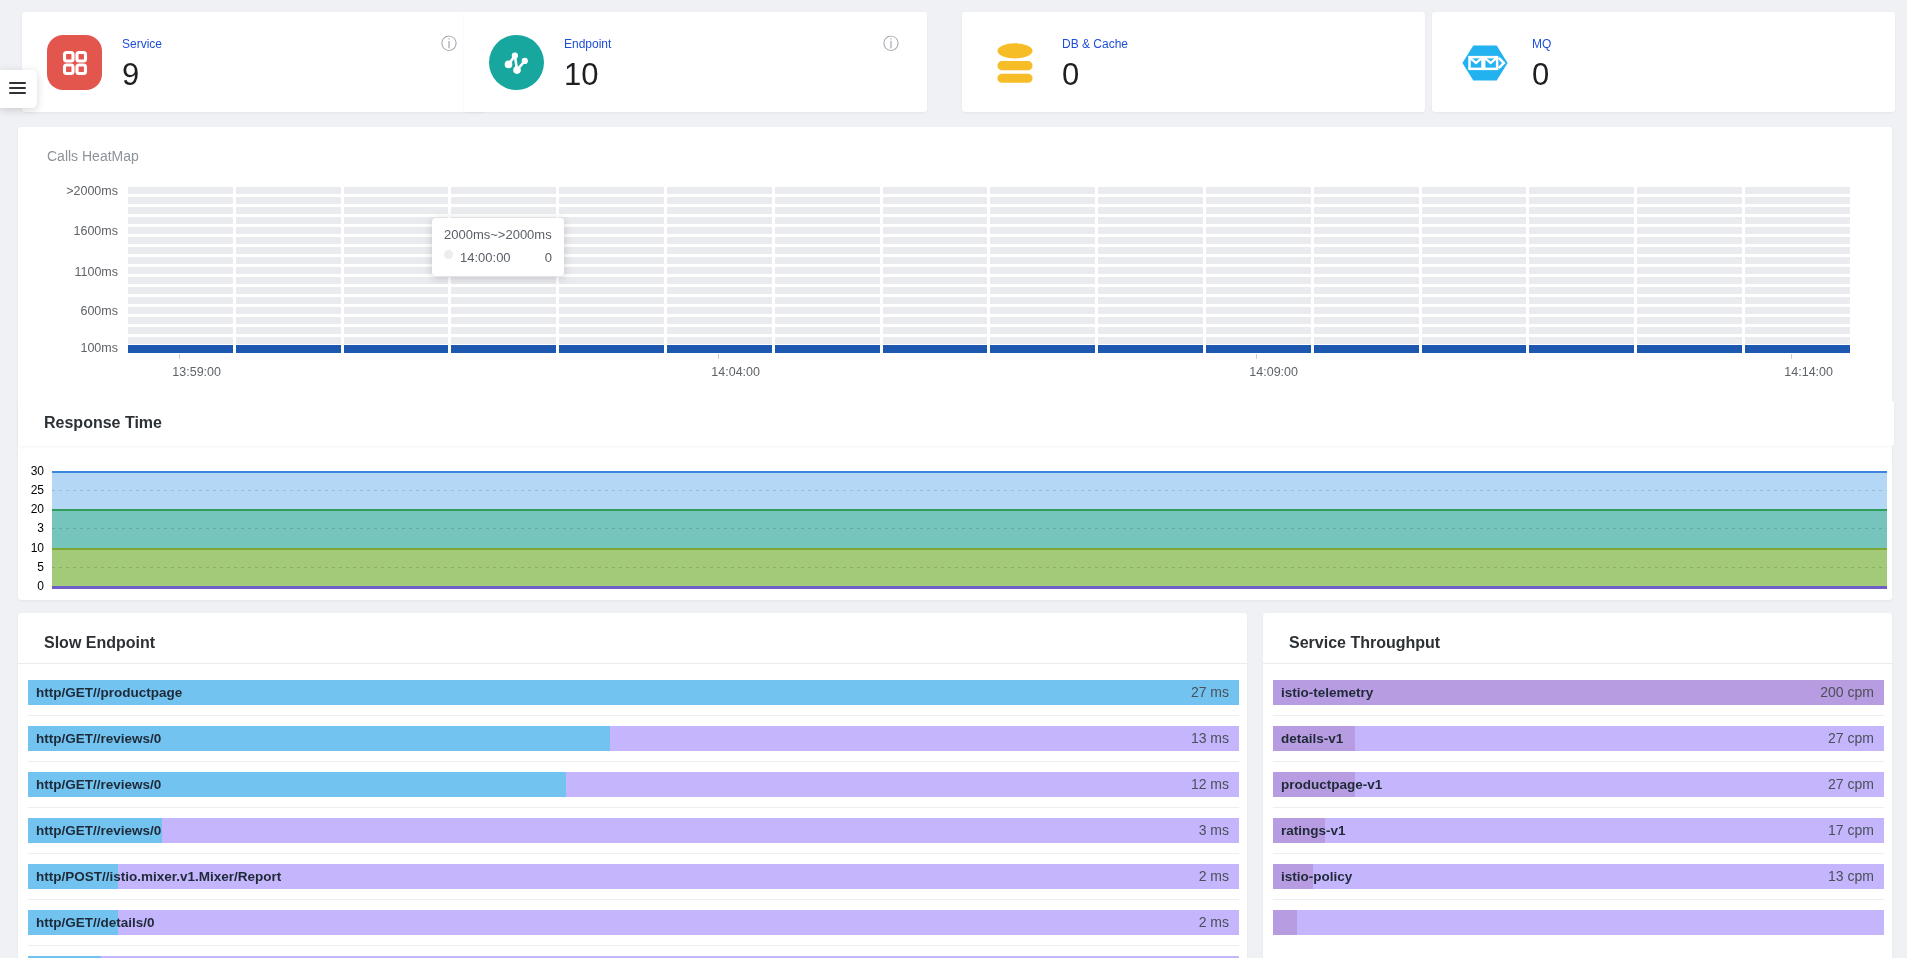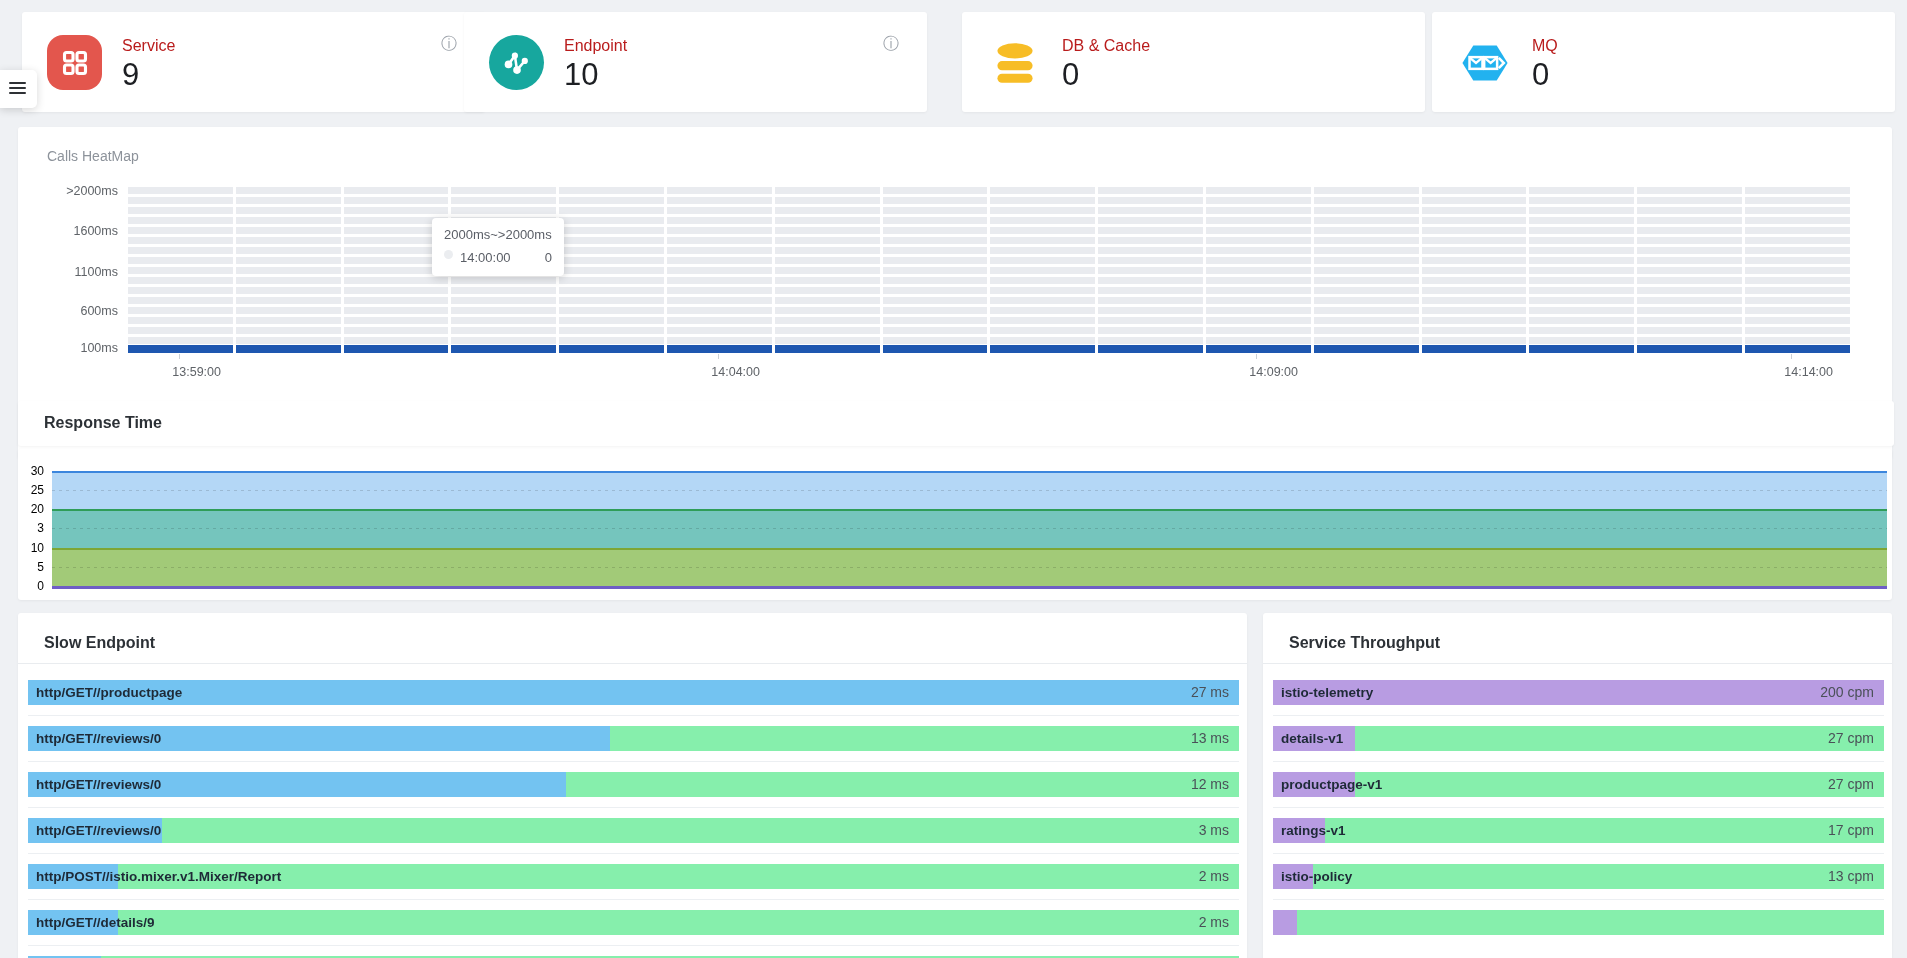--- a/index.html
+++ b/index.html
@@ -13,21 +13,21 @@
   .card {
     position:absolute; background:#fff; border-radius:3px;
     box-shadow:0 1px 3px rgba(0,0,0,.05);
   }
   
   .stat-card { top:12px; height:100px; width:463px; }
   .stat-icon { position:absolute; left:25px; top:23px; width:55px; height:55px; display:flex; align-items:center; justify-content:center; }
   .stat-icon.rounded { border-radius:16px; }
   .stat-icon.circle  { border-radius:50%; }
   .stat-icon svg { display:block; }
-  .stat-label { position:absolute; left:100px; top:25px; font-size:16px; color:#b91c1c; }
+  .stat-label { position:absolute; left:100px; top:25px; font-size:12px; color:#1d4ed8; }
   .stat-value { position:absolute; left:100px; top:46px; font-size:31px; color:#1d1f23; line-height:34px; }
   .info-icon { position:absolute; right:28px; top:24px; font-size:16px; color:#9aa0a8; cursor:pointer; line-height:16px; }
   
   .menu-btn {
     position:absolute; left:0; top:70px; width:37px; height:38px;
     background:#fff; border:none; border-radius:0 5px 5px 0;
     box-shadow:0 2px 8px rgba(0,0,0,.16); cursor:pointer; z-index:20;
   }
   .hamburger { position:absolute; left:9px; top:12px; width:17px; }
   .hamburger i { display:block; height:2px; background:#2e3135; margin-bottom:3px; border-radius:1px; }
@@ -68,21 +68,21 @@
     background-image:repeating-linear-gradient(90deg, rgba(0,0,0,.14) 0 3px, rgba(0,0,0,0) 3px 7px); }
   
   .panel { top:613px; height:360px; }
   .panel-slow { left:18px;  width:1229px; }
   .panel-tp   { left:1263px; width:629px; }
   .panel-title { position:absolute; left:26px; top:21px; font-size:16px; font-weight:700; color:#2c3136; }
   .panel-divider { position:absolute; left:0; right:0; top:50px; border-top:1px solid #e9ecef; }
   .rows { position:absolute; left:10px; right:8px; top:67px; }
   .bar-row { position:relative; height:25px; margin-bottom:21px; }
   .bar-row + .bar-row::before { content:""; position:absolute; left:0; right:0; top:-11px; border-top:1px solid #eceff2; }
-  .bar-track { position:absolute; left:0; right:0; top:0; bottom:0; background:#86efac; }
+  .bar-track { position:absolute; left:0; right:0; top:0; bottom:0; background:#c4b5fd; }
   .bar-fill  { position:absolute; left:0; top:0; bottom:0; }
   .bar-label { position:absolute; left:8px; line-height:25px; font-size:13.5px; font-weight:700; color:#1e2a37; white-space:nowrap; }
   .bar-value { position:absolute; right:10px; line-height:25px; font-size:14px; color:#4a5058; }
 </style>
 </head>
 <body>
 
 <div class="card stat-card" style="left:22px">
   <div class="stat-icon rounded" style="background: rgb(227, 86, 77);">
     <svg width="34" height="34" viewBox="0 0 24 24" fill="none" stroke="#fff" stroke-width="2.2">
@@ -238,21 +238,21 @@
     <div class="bar-row">
       <div class="bar-track">
         <div class="bar-fill" style="width: 7.4%; background: rgb(115, 195, 241);"></div>
         <span class="bar-label">http/POST//istio.mixer.v1.Mixer/Report</span>
         <span class="bar-value">2 ms</span>
       </div>
     </div>
     <div class="bar-row">
       <div class="bar-track">
         <div class="bar-fill" style="width: 7.4%; background: rgb(115, 195, 241);"></div>
-        <span class="bar-label">http/GET//details/9</span>
+        <span class="bar-label">http/GET//details/0</span>
         <span class="bar-value">2 ms</span>
       </div>
     </div>
     <div class="bar-row">
       <div class="bar-track">
         <div class="bar-fill" style="width: 6%; background: rgb(115, 195, 241);"></div>
       </div>
     </div>
   </div>
 </section>

